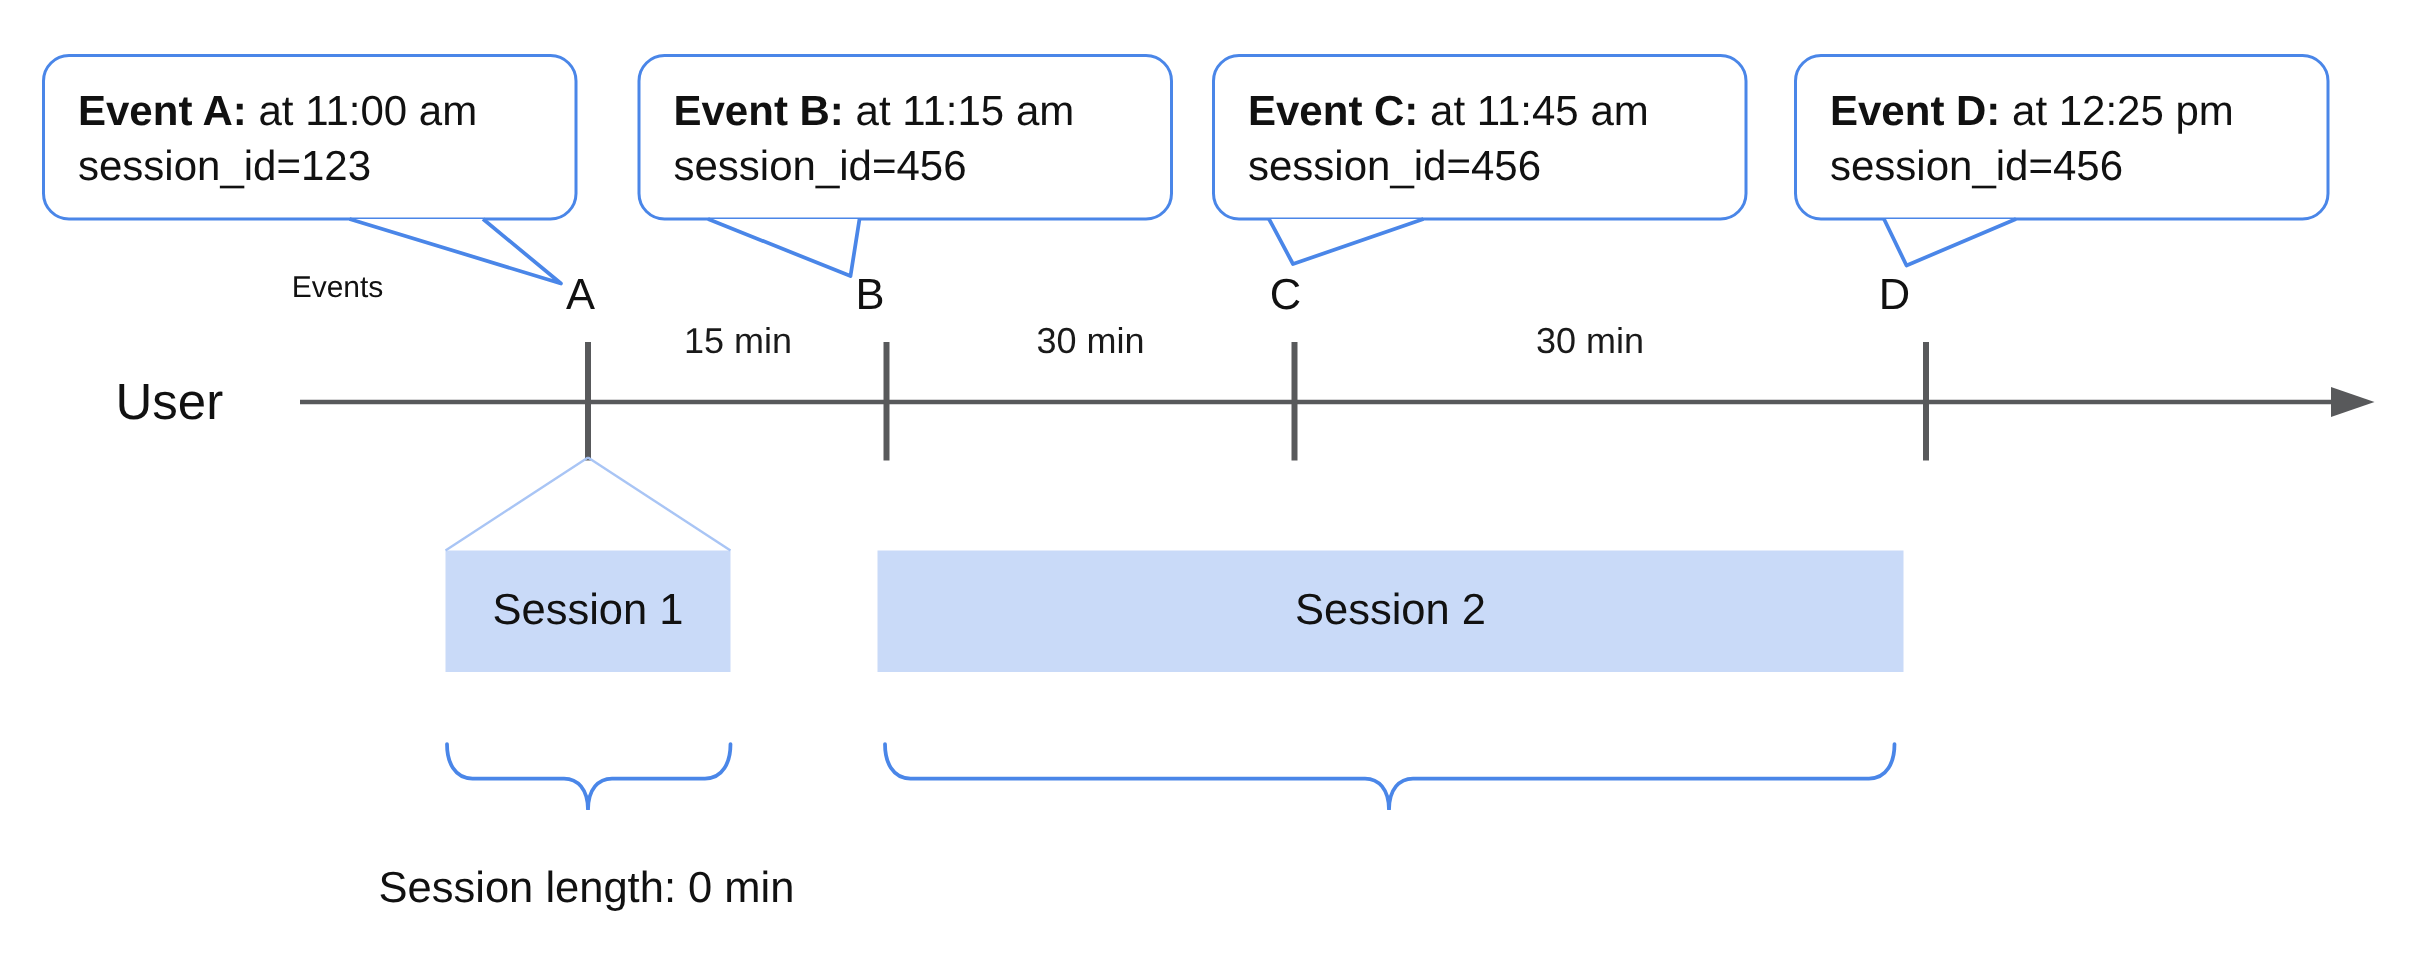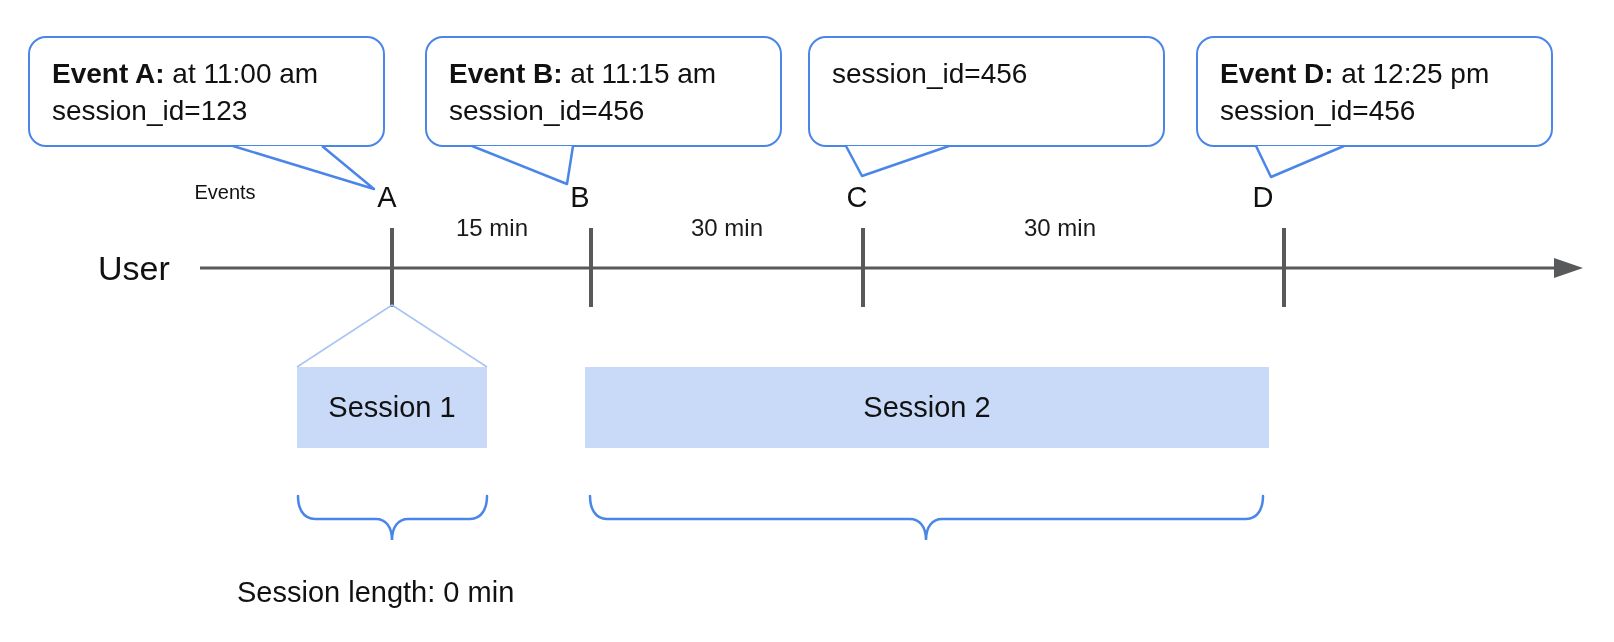--- a/index.html
+++ b/index.html
@@ -26,42 +26,43 @@
   .tick{stroke:var(--line_gray);stroke-width:4;}
   .axis{stroke:var(--line_gray);stroke-width:3;}
   .arrowhead{fill:var(--line_gray);}
   .fan{stroke:var(--fan_blue);stroke-width:1.6;}
   .brace{fill:none;stroke:var(--accent_blue);stroke-width:2.5;stroke-linecap:round;}
 
   .lbl{position:absolute;z-index:4;white-space:nowrap;}
   .events-label{left:170px;top:181px;width:110px;text-align:center;font-size:20px;}
   .marker{top:181px;width:60px;text-align:center;font-size:29px;}
   .interval{top:214px;width:120px;text-align:center;font-size:24px;color:#1a1a1a;}
-  .user-label{left:98px;top:249px;font-size:34px;}
+  .user-label{left:77px;top:249px;font-size:34px;}
 
   .session-bar{
     position:absolute;top:367px;height:81px;background:var(--session_fill);
     text-align:center;font-size:29px;line-height:81px;z-index:1;
   }
-  .length-label{top:576px;font-size:29px;}
+  .length-label{top:576px;font-size:29px;text-align:center;}
 </style>
 </head>
 <body>
 
 <div class="stage">
 
   <div class="bubble" style="left:28px;">
     <div><b>Event A:</b><span> at 11:00 am</span></div>
     <div>session_id=123</div>
   </div>
   <div class="bubble" style="left:425px;">
     <div><b>Event B:</b><span> at 11:15 am</span></div>
     <div>session_id=456</div>
   </div>
   <div class="bubble" style="left:808px;">
+    <div><b>Event C:</b><span> at 11:45 am</span></div>
     <div>session_id=456</div>
   </div>
   <div class="bubble" style="left:1196px;">
     <div><b>Event D:</b><span> at 12:25 pm</span></div>
     <div>session_id=456</div>
   </div>
 
   <div class="session-bar" style="left:297px;width:190px;">
     <span>Session 1</span>
   </div>

